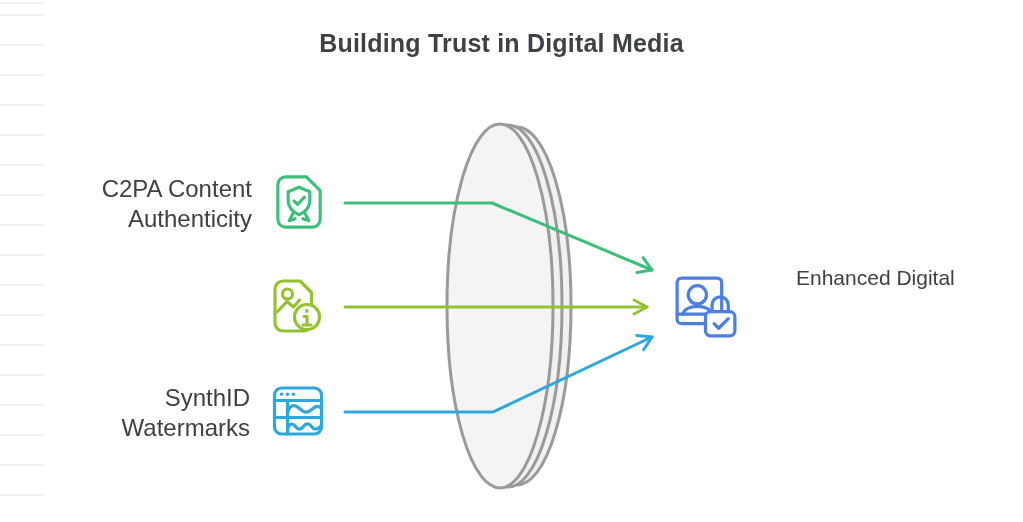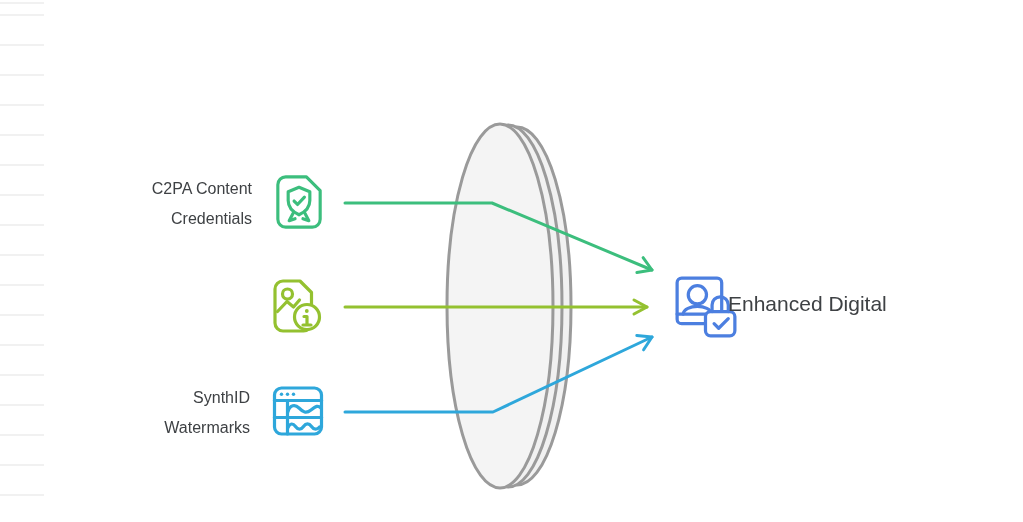--- a/index.html
+++ b/index.html
@@ -10,21 +10,21 @@
   .ruled-lines{
     position:absolute;left:0;top:0;width:44px;height:522px;z-index:0;
     background:repeating-linear-gradient(to bottom,#f1f1f1 0 2px,transparent 2px 30px);
     background-position:0 14px;
   }
   .diagram-svg{position:absolute;left:0;top:0;z-index:1;}
   .title{
     position:absolute;top:29px;left:0;right:20px;text-align:center;z-index:2;
     font-size:25px;font-weight:bold;letter-spacing:.2px;color:#3F4245;
   }
-  .label{position:absolute;z-index:2;font-size:16px;line-height:30px;color:#3E4144;}
+  .label{position:absolute;z-index:2;font-size:24px;line-height:30px;color:#3E4144;}
   .label.right-align{text-align:right;}
   .icon-box{position:absolute;z-index:2;}
   .icon-box svg{display:block;}
 </style>
 </head>
 <body>
 
 <div class="canvas">
 
   <div class="ruled-lines"></div>
@@ -46,24 +46,25 @@
       <polyline points="345,307 647,307"></polyline>
       <polyline points="634,300 647,307 634,314"></polyline>
     </g>
 
     <g fill="none" stroke-width="3" stroke-linecap="round" stroke-linejoin="round" stroke="#2EA7DB">
       <polyline points="345,412 493,412 652,337"></polyline>
       <polyline points="643.6,349.8 652,337 636.8,335.4"></polyline>
     </g>
   </svg>
 
+  <div class="title">Building Trust in Digital Media</div>
 
   <div class="label right-align" style="right:771px;top:174px;width:230px;">
     <div>C2PA Content</div>
-    <div>Credentials</div>
+    <div>Authenticity</div>
   </div>
   <div class="icon-box" style="left:268px;top:171px;">
     <svg width="63" height="63" viewBox="0 0 64 64" fill="none" stroke-width="3.2" stroke-linecap="round" stroke-linejoin="round" stroke="#3CBE7D">
       <path d="M18,6 H39 L53,20 V49 a8,8 0 0 1 -8,8 H18 a8,8 0 0 1 -8,-8 V14 a8,8 0 0 1 8,-8 Z"></path>
       <path d="M31.5,16.5 L42.5,21 V30 C42.5,38 37,42 31.5,44.5 C26,42 20.5,38 20.5,30 V21 Z"></path>
       <path d="M26.5,30.5 L30,34 L37,26.5"></path>
       <path d="M25.5,43 L21.5,50.5 L27.5,48.5"></path>
       <path d="M37.5,43 L41.5,50.5 L35.5,48.5"></path>
     </svg>
   </div>
@@ -101,17 +102,17 @@
     <svg width="77" height="77" viewBox="0 0 76 76" fill="none" stroke-width="3.2" stroke-linecap="round" stroke-linejoin="round" stroke="#4C7FE0">
       <rect x="9" y="8" width="44" height="45" rx="4.5"></rect>
       <path d="M9,43.5 H53"></path>
       <circle cx="29" cy="24.5" r="9"></circle>
       <path d="M15,43.5 C16,33.5 42,33.5 43,43.5"></path>
       <rect x="37" y="41" width="29" height="24" rx="5" fill="#ffffff"></rect>
       <path d="M43.5,41 V34.5 a8,8 0 0 1 16,0 V41"></path>
       <path d="M45.5,53 l4.5,4.5 L59.5,48"></path>
     </svg>
   </div>
-  <div class="label" style="left:728px;top:263px;width:220px;font-size:21px;margin-top:26px;">
+  <div class="label" style="left:796px;top:263px;width:220px;font-size:21px;">
     <div>Enhanced Digital</div>
   </div>
 
 </div>
 
 </body></html>

